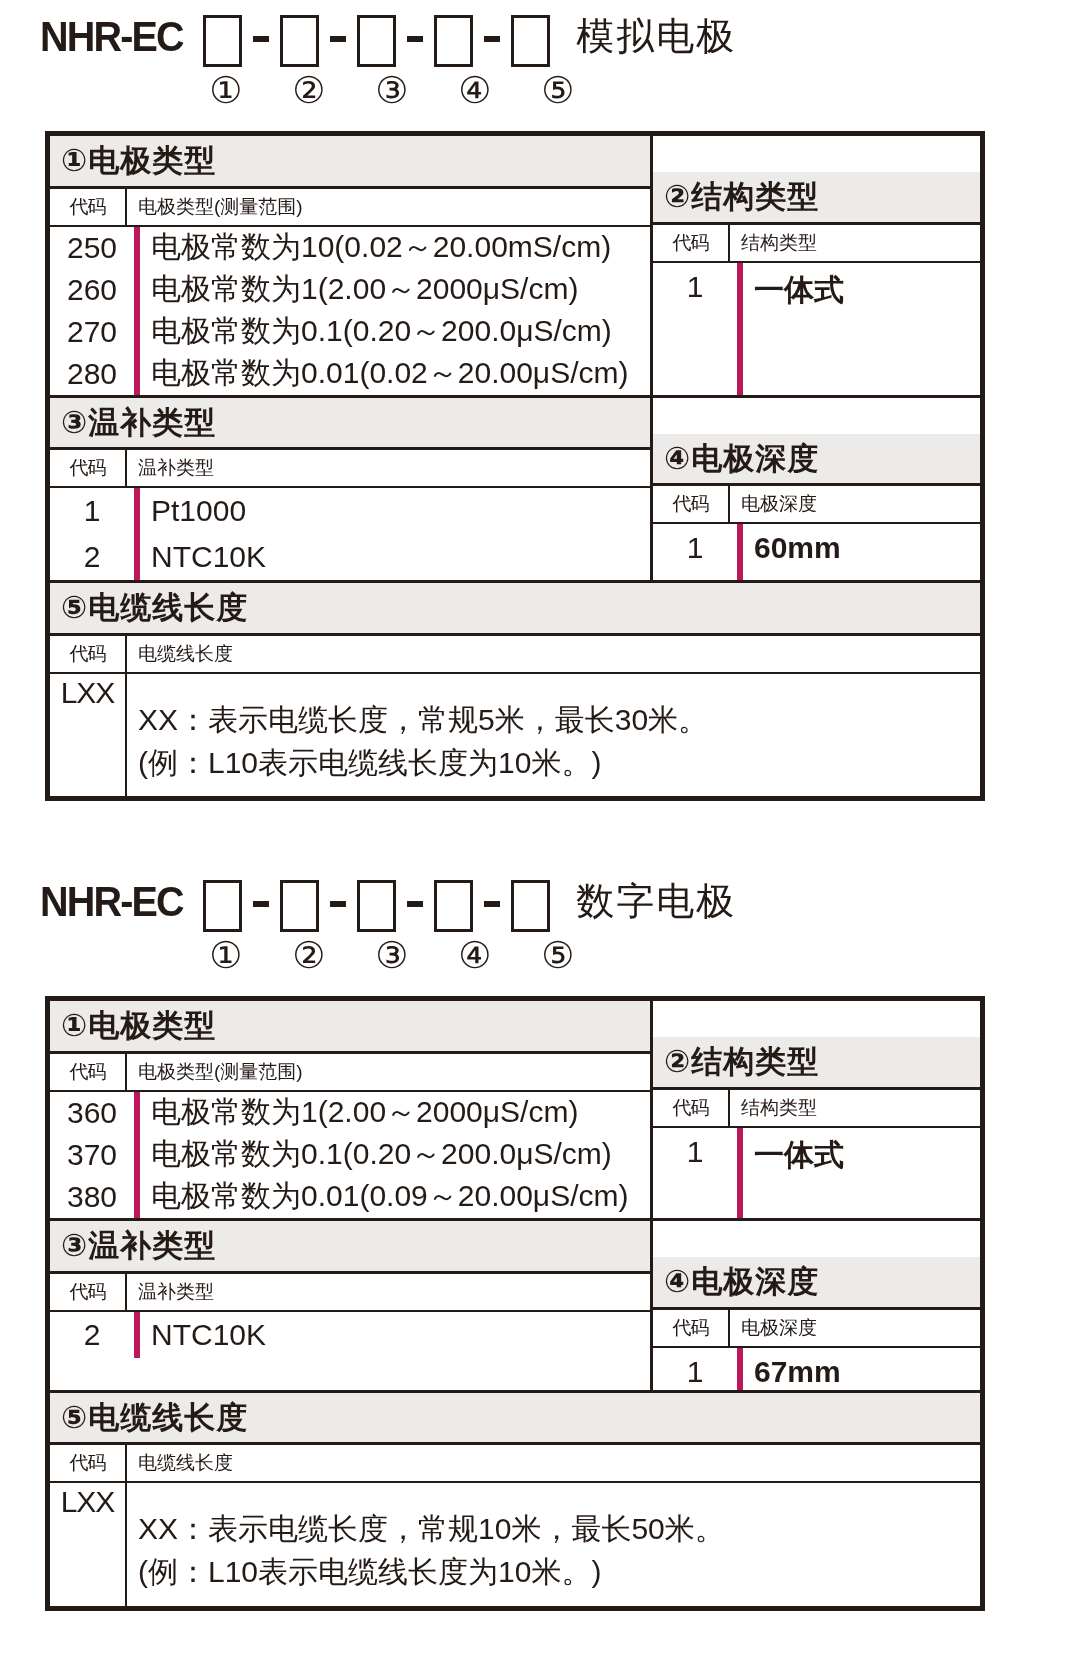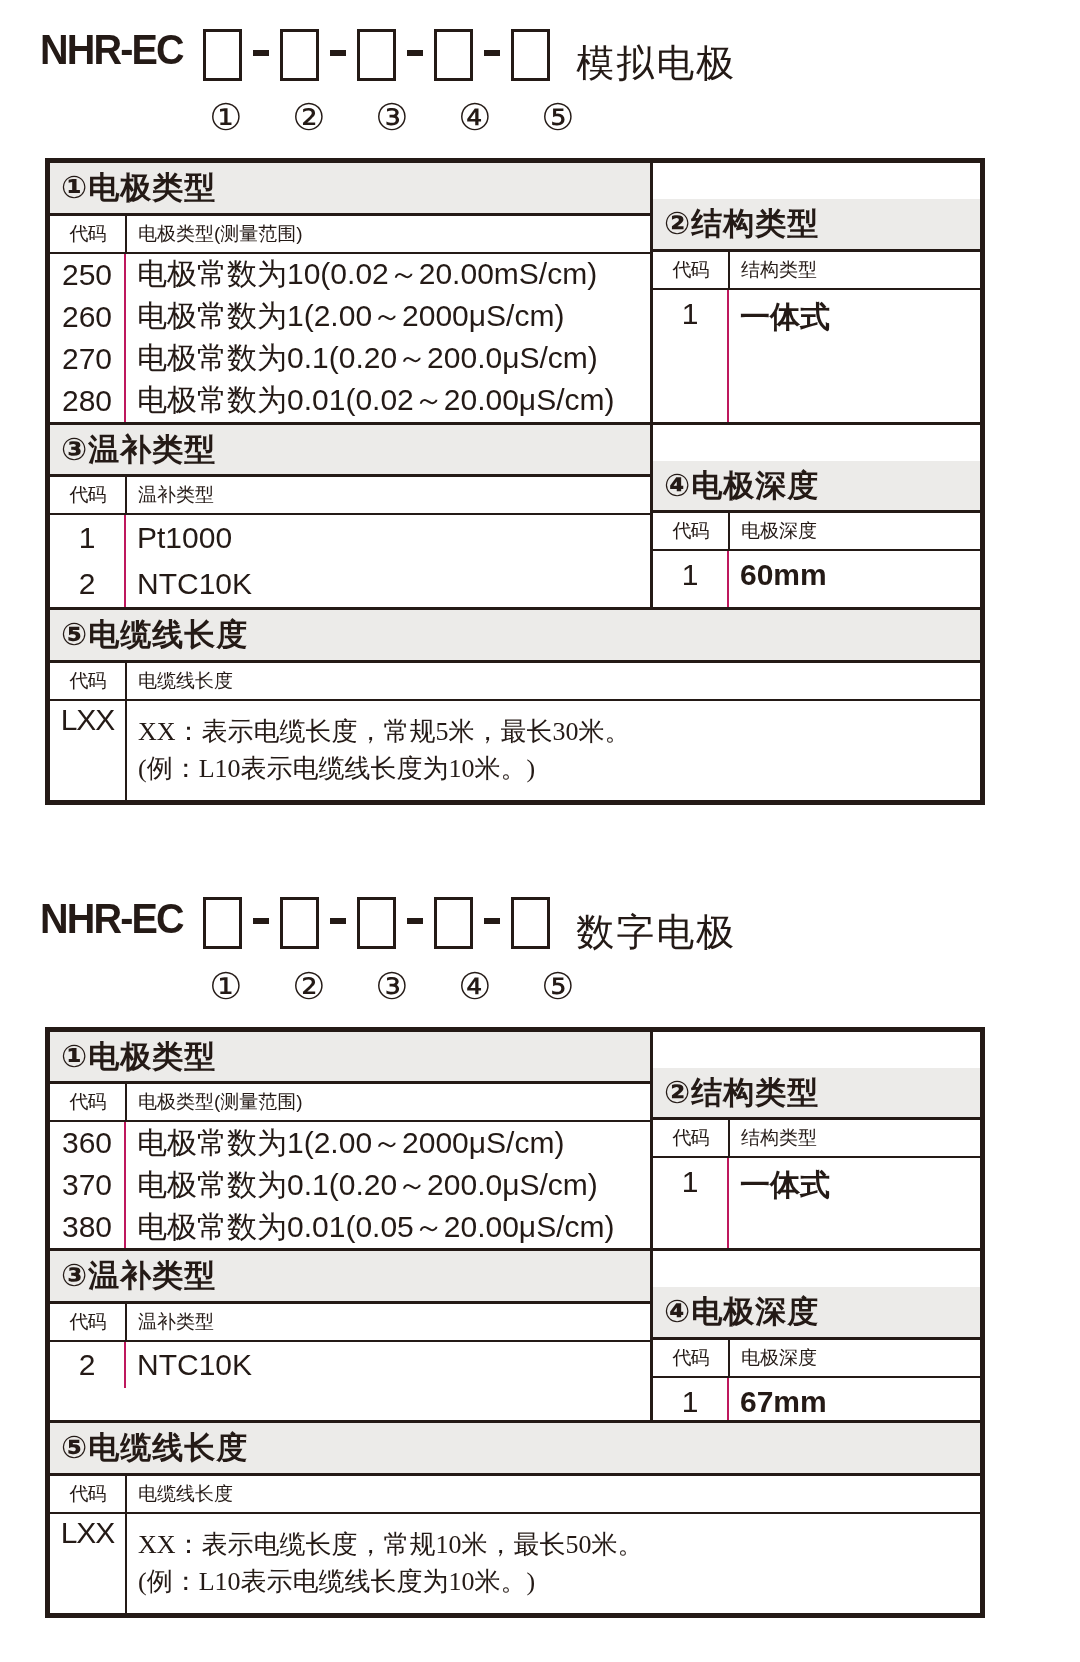--- a/index.html
+++ b/index.html
@@ -17,21 +17,21 @@
   .model-line { display:flex; align-items:center; }
   .model-prefix {
     font-size:43px; font-weight:bold; letter-spacing:-2px;
     margin-right:8px; white-space:nowrap; transform:scaleX(.92); transform-origin:left center;
   }
   .model-box {
     width:39px; height:52px; border:3px solid #241a16; background:#fff;
     flex:0 0 auto; position:relative; top:5px;
   }
   .model-dash { width:16px; height:6px; background:#241a16; margin:0 11px; flex:0 0 auto; position:relative; top:3px;}
-  .model-suffix { font-size:38px; margin-left:26px; white-space:nowrap; letter-spacing:2px;margin-top:28px; }
+  .model-suffix { font-size:38px; margin-left:26px; white-space:nowrap; letter-spacing:2px; }
 
   .marker-line { display:flex; align-items:center; margin-top:4px; }
   .marker-slot { width:45px; text-align:center; font-size:37px; flex:0 0 auto; }
   .ghost { visibility:hidden; }
 
   
   .spec-table { width:940px; margin:16px 0 0 5px; border:5px solid #241a16; background:#fff; }
   .group { display:flex; }
   .group + .group { border-top:3px solid #241a16; }
   .sec { display:flex; flex-direction:column; }
@@ -48,38 +48,38 @@
   .colhead .code {
     width:77px; border-right:2px solid #241a16; text-align:center;
     padding:5px 1px; flex:0 0 auto; letter-spacing:-1px;
   }
   .colhead .desc { flex:1; padding:5px 0 5px 11px; white-space:nowrap; }
 
   .sec-body { display:flex; flex-direction:column; flex:1; }
   .data-row { display:flex; min-height:42px; }
   .data-row.grow { flex:1; }
   .data-row .code {
-    width:76px; border-right:2px solid #be185d; flex:0 0 auto;
+    width:90px; border-right:6px solid #be185d; flex:0 0 auto;
     display:flex; justify-content:center; align-items:center;
     font-size:30px; text-align:center;
   }
   .data-row.grow .code { align-items:flex-start; padding-top:7px; }
   .data-row .desc {
     flex:1; padding-left:11px; font-size:30px;
     display:flex; align-items:center; white-space:nowrap;
   }
   .data-row.grow .desc { align-items:flex-start; padding-top:7px;font-weight:bold; }
   .tall .data-row { min-height:46px; }
 
   .note-row { display:flex; flex:1; }
   .note-row .code {
     width:77px; border-right:2px solid #241a16; flex:0 0 auto;
     font-size:30px; text-align:center; padding-top:2px; letter-spacing:-1px;
   }
-  .note-row .desc { flex:1; padding:12px 0 12px 11px; font-size:26px; line-height:1.44;font-family:Liberation Serif, serif; }
+  .note-row .desc { flex:1; padding:24px 0 12px 11px; font-size:30px; line-height:1.44; }
 </style>
 </head>
 <body>
 
 <div class="block first">
 
   <div class="model-line">
     <span class="model-prefix">NHR-EC</span>
     <span class="model-box"></span>
     <span class="model-dash"></span>
@@ -242,21 +242,21 @@
           <div class="data-row">
             <span class="code">360</span>
             <span class="desc">电极常数为1(2.00～2000μS/cm)</span>
           </div>
           <div class="data-row">
             <span class="code">370</span>
             <span class="desc">电极常数为0.1(0.20～200.0μS/cm)</span>
           </div>
           <div class="data-row">
             <span class="code">380</span>
-            <span class="desc">电极常数为0.01(0.05～20.00μS/cm)</span>
+            <span class="desc">电极常数为0.01(0.09～20.00μS/cm)</span>
           </div>
         </div>
       </div>
       <div class="sec sec-right">
         <div class="sec-title">②结构类型</div>
         <div class="colhead">
           <span class="code">代码</span>
           <span class="desc">结构类型</span>
         </div>
         <div class="sec-body">

